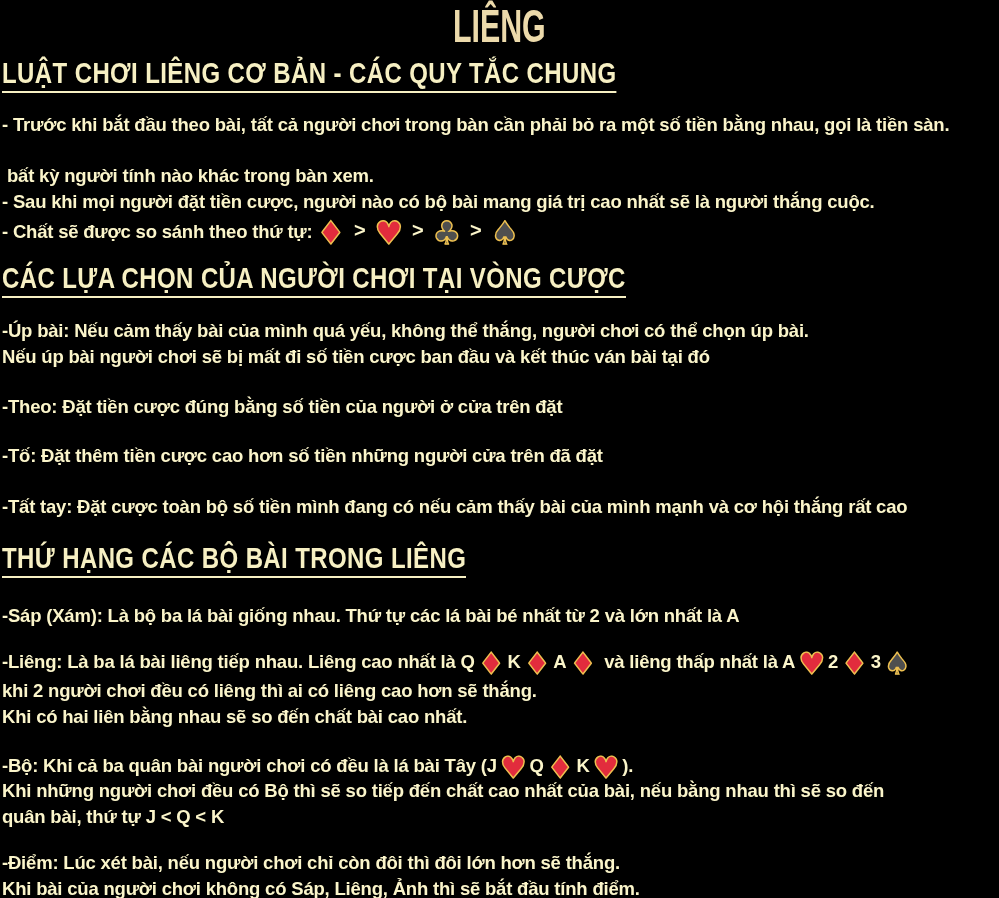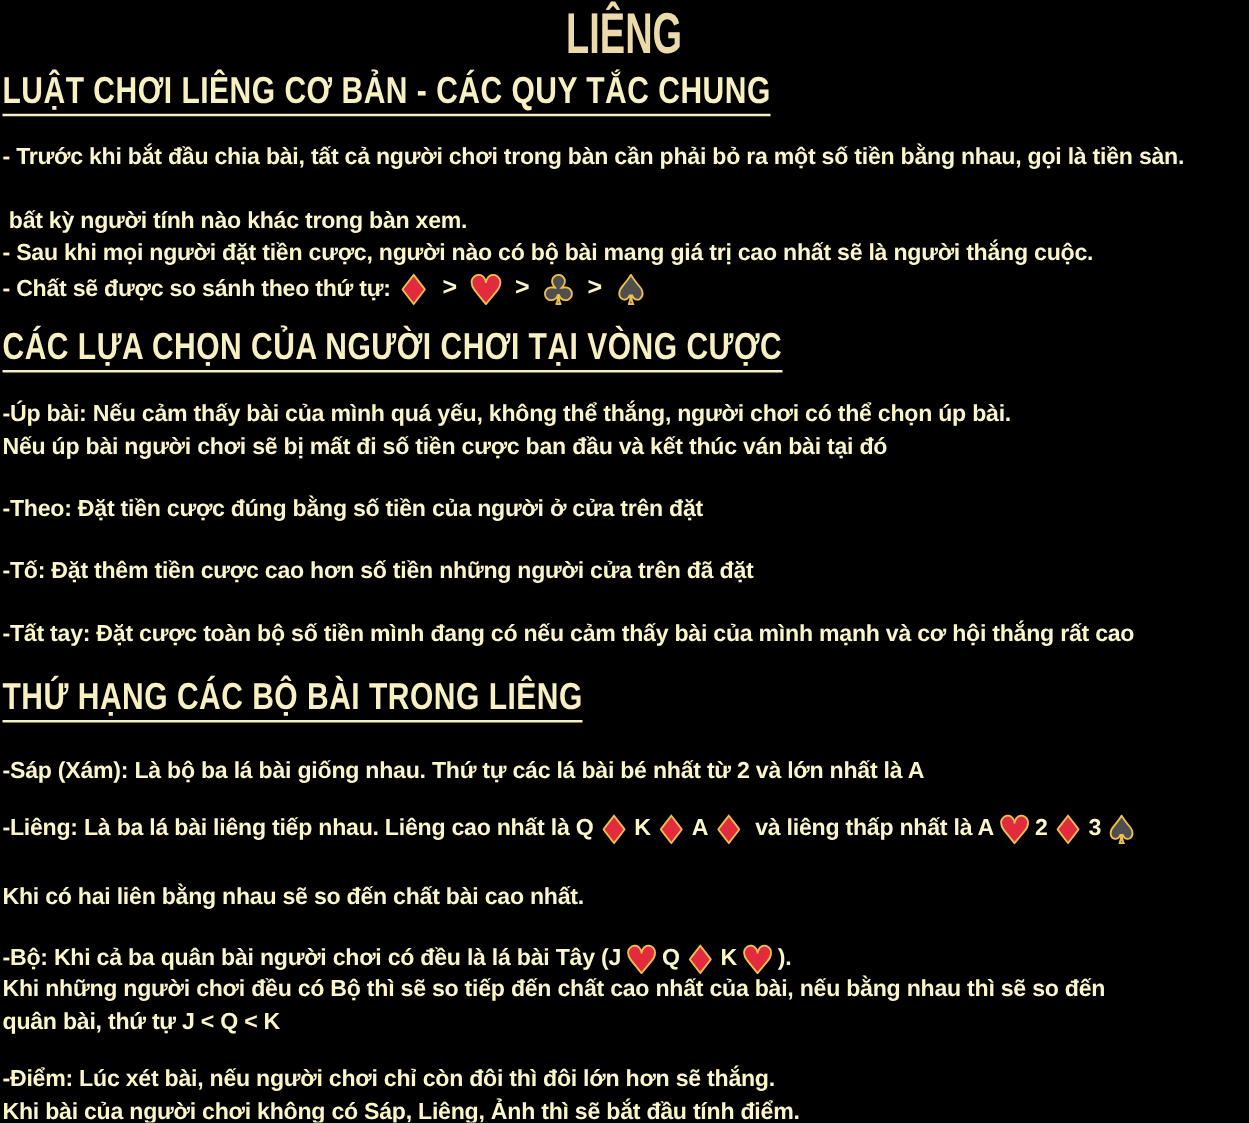--- a/index.html
+++ b/index.html
@@ -47,41 +47,42 @@
 
 <div class="page">
 
   <div class="title-wrap">
     <span class="title">LIÊNG</span>
   </div>
 
   <h2 class="heading" style="top:58px">
     <span class="h-inner">LUẬT CHƠI LIÊNG CƠ BẢN - CÁC QUY TẮC CHUNG</span>
   </h2>
-  <div class="line" style="top:112px">- Trước khi bắt đầu chia bài, tất cả người chơi trong bàn cần phải bỏ ra một số tiền bằng nhau, gọi là tiền sàn.</div>
+  <div class="line" style="top:112px">- Trước khi bắt đầu theo bài, tất cả người chơi trong bàn cần phải bỏ ra một số tiền bằng nhau, gọi là tiền sàn.</div>
   <div class="line indent" style="top:163px">bất kỳ người tính nào khác trong bàn xem.</div>
   <div class="line" style="top:189px">- Sau khi mọi người đặt tiền cược, người nào có bộ bài mang giá trị cao nhất sẽ là người thắng cuộc.</div>
 
   <div class="line suitline" style="top:212px"><span>- Chất sẽ được so sánh theo thứ tự:</span><span class="suit big red">♦</span><span class="sep">&gt;</span><span class="suit big red">♥</span><span class="sep">&gt;</span><span class="suit big dark">♣</span><span class="sep">&gt;</span><span class="suit big dark">♠</span></div>
 
   <h2 class="heading" style="top:263px">
     <span class="h-inner">CÁC LỰA CHỌN CỦA NGƯỜI CHƠI TẠI VÒNG CƯỢC</span>
   </h2>
   <div class="line" style="top:318px">-Úp bài: Nếu cảm thấy bài của mình quá yếu, không thể thắng, người chơi có thể chọn úp bài.</div>
   <div class="line" style="top:344px">Nếu úp bài người chơi sẽ bị mất đi số tiền cược ban đầu và kết thúc ván bài tại đó</div>
   <div class="line" style="top:394px">-Theo: Đặt tiền cược đúng bằng số tiền của người ở cửa trên đặt</div>
   <div class="line" style="top:443px">-Tố: Đặt thêm tiền cược cao hơn số tiền những người cửa trên đã đặt</div>
   <div class="line" style="top:494px">-Tất tay: Đặt cược toàn bộ số tiền mình đang có nếu cảm thấy bài của mình mạnh và cơ hội thắng rất cao</div>
 
   <h2 class="heading" style="top:543px">
     <span class="h-inner">THỨ HẠNG CÁC BỘ BÀI TRONG LIÊNG</span>
   </h2>
   <div class="line" style="top:603px">-Sáp (Xám): Là bộ ba lá bài giống nhau. Thứ tự các lá bài bé nhất từ 2 và lớn nhất là A</div>
 
   <div class="line suitline" style="top:644px"><span>-Liêng: Là ba lá bài liêng tiếp nhau. Liêng cao nhất là Q</span><span class="suit red">♦</span><span>K</span><span class="suit red">♦</span><span>A</span><span class="suit red">♦</span>&nbsp;<span>và liêng thấp nhất là A</span><span class="suit red">♥</span><span>2</span><span class="suit red">♦</span><span>3</span><span class="suit dark">♠</span></div>
+  <div class="line" style="top:678px">khi 2 người chơi đều có liêng thì ai có liêng cao hơn sẽ thắng.</div>
   <div class="line" style="top:704px">Khi có hai liên bằng nhau sẽ so đến chất bài cao nhất.</div>
 
   <div class="line suitline" style="top:748px"><span>-Bộ: Khi cả ba quân bài người chơi có đều là lá bài Tây (J</span><span class="suit red">♥</span><span>Q</span><span class="suit red">♦</span><span>K</span><span class="suit red">♥</span><span>).</span></div>
   <div class="line" style="top:778px">Khi những người chơi đều có Bộ thì sẽ so tiếp đến chất cao nhất của bài, nếu bằng nhau thì sẽ so đến</div>
   <div class="line" style="top:850px">-Điểm: Lúc xét bài, nếu người chơi chỉ còn đôi thì đôi lớn hơn sẽ thắng.</div>
 
   <div class="line" style="top:804px">quân bài, thứ tự J &lt; Q &lt; K</div>
   <div class="line" style="top:876px">Khi bài của người chơi không có Sáp, Liêng, Ảnh thì sẽ bắt đầu tính điểm.</div>
 
 </div>

